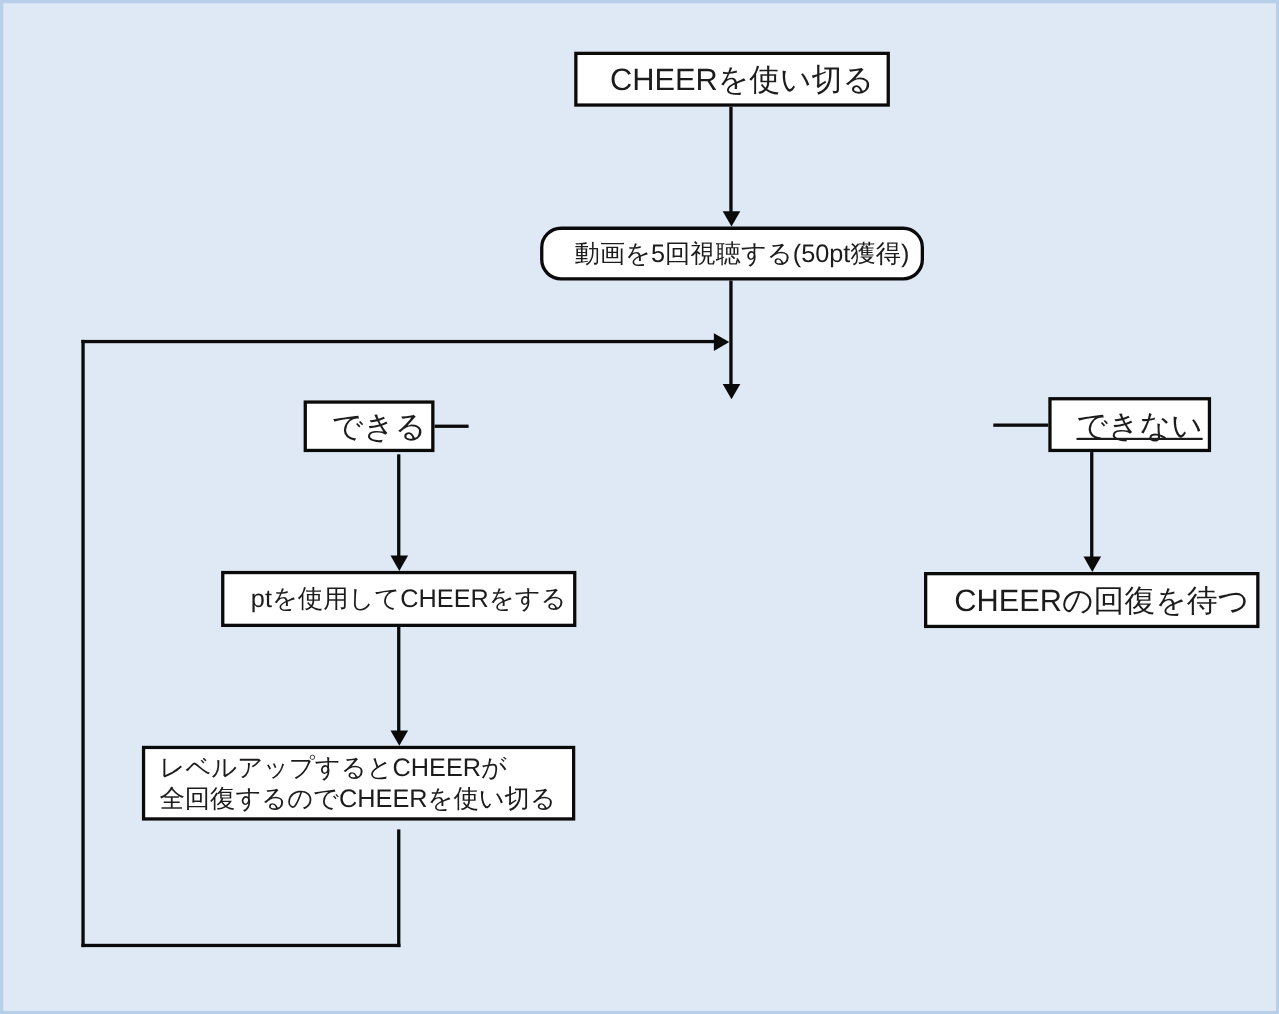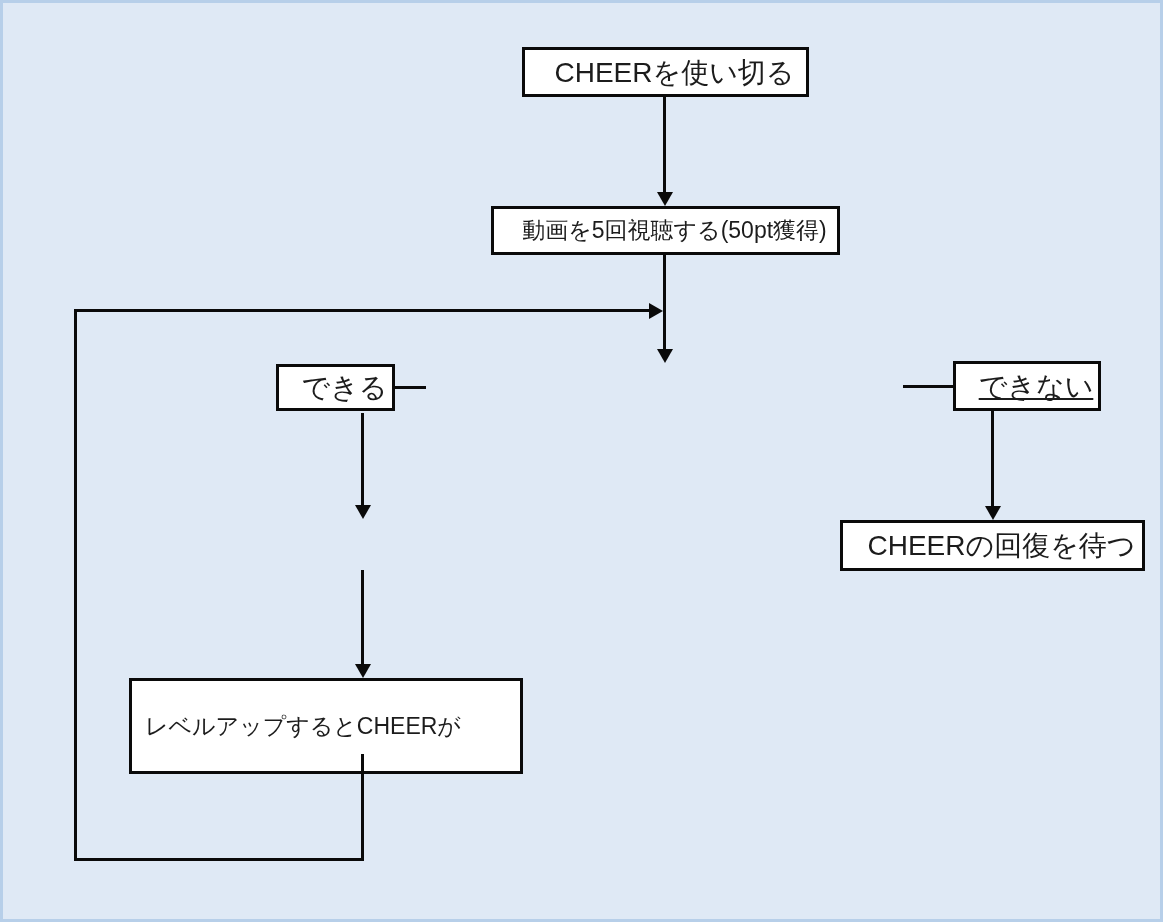--- a/index.html
+++ b/index.html
@@ -28,26 +28,26 @@
     justify-content: center;
     text-align: center;
     font-size: 23px;
     line-height: 1.25;
     white-space: nowrap;
     padding-left: 18px;
   }
   .node.big { font-size: 28px; }
   
   #n-start    { left: 519px; top: 44px;  width: 287px; height: 50px; }
-  #n-watch    { left: 488px; top: 203px; width: 349px; height: 49px; }
+  #n-watch    { left: 488px; top: 203px; width: 349px; height: 49px; border-radius: 19px; }
   #n-decision { left: 423px; top: 360px; width: 477px; height: 50px; }
   #n-can      { left: 273px; top: 361px; width: 119px; height: 47px; }
   #n-cannot   { left: 950px; top: 358px; width: 148px; height: 50px; text-decoration: underline; }
   #n-cheer    { left: 198px; top: 516px; width: 323px; height: 51px; }
-  #n-levelup  { left: 126px; top: 675px; width: 394px; height: 96px;
+  #n-levelup  { left: 126px; top: 675px; width: 394px; height: 68px;
                 justify-content: flex-start; text-align: left; padding-left: 13px; }
   #n-levelup .multiline { display: flex; flex-direction: column; }
   #n-wait     { left: 837px; top: 517px; width: 305px; height: 51px; }
   
   .edge {
     position: absolute;
     background: #0a0a0a;
   }
   
   .ah-down {
@@ -80,24 +80,28 @@
 
 
   <div class="node big" id="n-can">
     <span>できる</span>
   </div>
 
   <div class="node big" id="n-cannot">
     <span>できない</span>
   </div>
 
+  <div class="node" id="n-cheer">
+    <span>ptを使用してCHEERをする</span>
+  </div>
 
   <div class="node" id="n-levelup">
     <span class="multiline">
       <span>レベルアップするとCHEERが</span>
+      <span>全回復するのでCHEERを使い切る</span>
     </span>
   </div>
 
   <div class="node big" id="n-wait">
     <span>CHEERの回復を待つ</span>
   </div>
 
   <div class="edge" style="left:660px; top:94px; width:3px; height:96px;"></div>
   <div class="ah-down" style="left:654px; top:189px;"></div>
 

